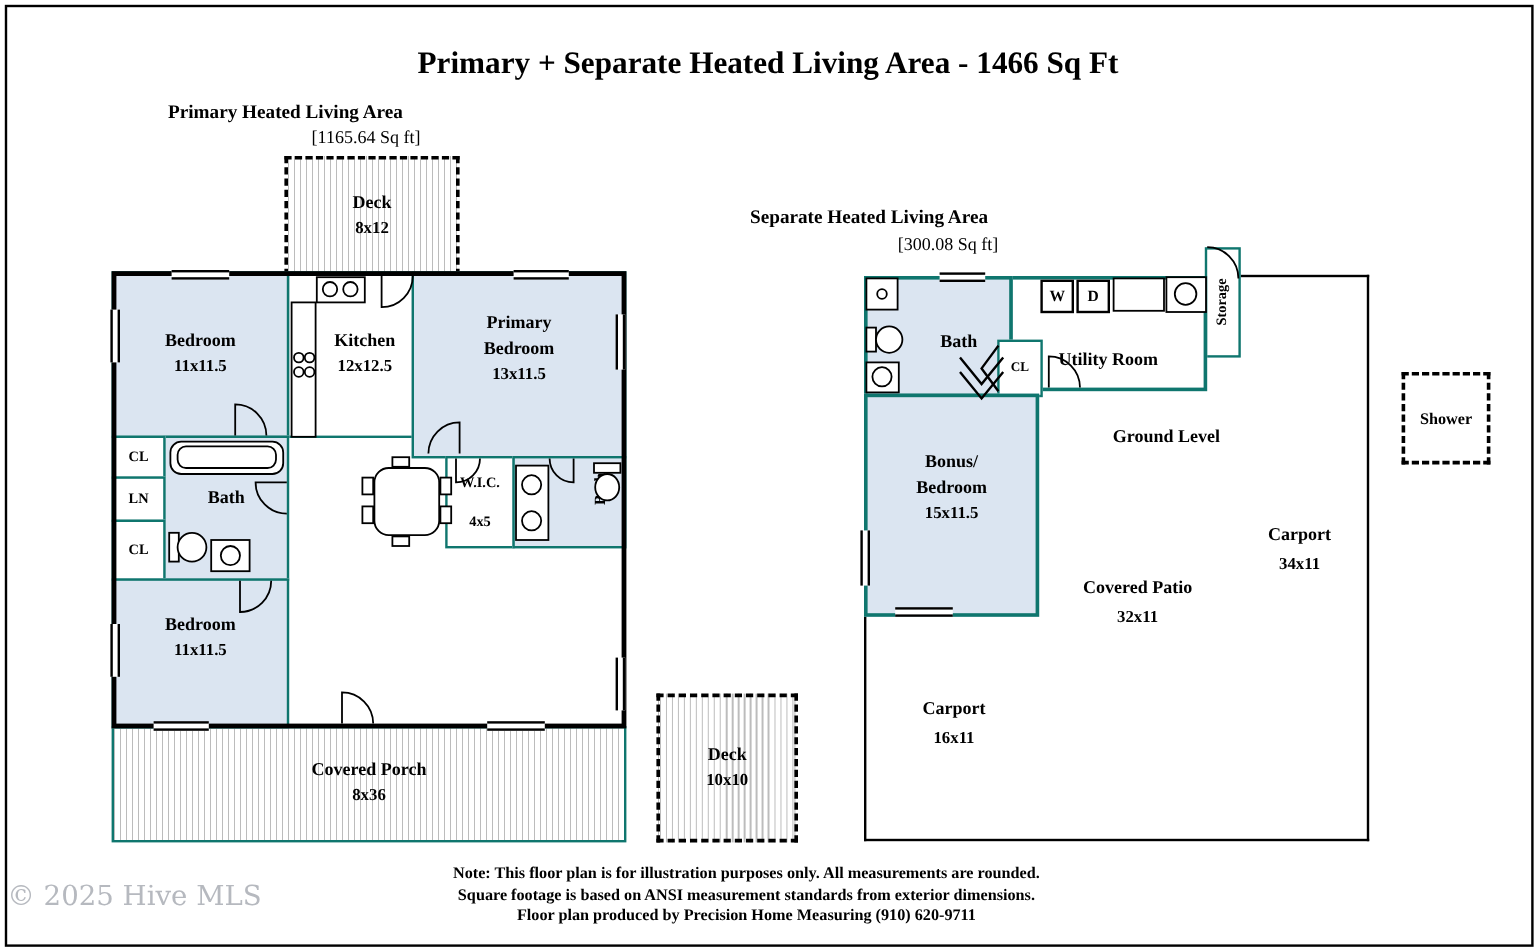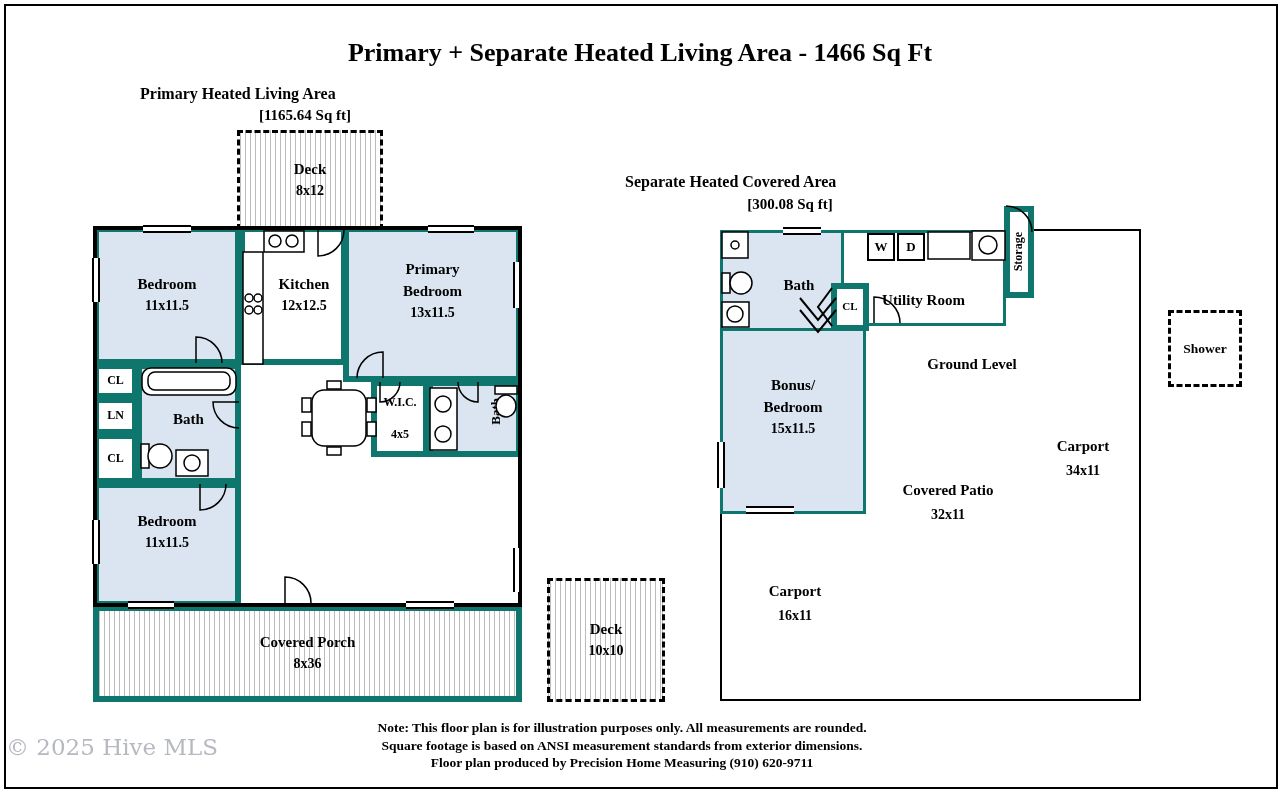--- a/index.html
+++ b/index.html
@@ -1,21 +1,21 @@
 <!DOCTYPE html>
 <html><head>
 <meta charset="utf-8">
 <style>
   html,body{margin:0;padding:0;background:#ffffff;}
   #canvas{position:relative;width:1280px;height:791px;background:#fff;font-family:"Liberation Serif",serif;color:#000;overflow:hidden;}
   .frame{position:absolute;left:4px;top:4px;width:1270px;height:781px;border:2px solid #000;}
   .title{position:absolute;left:0;top:38px;width:1280px;text-align:center;font-size:26px;font-weight:bold;}
   .phead{position:absolute;text-align:left;font-weight:bold;font-size:16px;}
-  .psub{position:absolute;text-align:center;font-weight:bold;font-size:15px;}
-  .room{position:absolute;border:6px solid #0f766e;display:flex;flex-direction:column;align-items:center;justify-content:center;text-align:center;line-height:1.45;box-sizing:border-box;}
+  .psub{position:absolute;text-align:center;font-weight:normal;font-size:15px;}
+  .room{position:absolute;border:2px solid #0f766e;display:flex;flex-direction:column;align-items:center;justify-content:center;text-align:center;line-height:1.45;box-sizing:border-box;}
   .thick{border-width:3px;}
   .blue{background:#dbe5f1;}
   .white{background:#fff;}
   .rname{font-weight:bold;font-size:15px;}
   .rdims{font-weight:bold;font-size:14px;}
   .small{font-weight:bold;font-size:12px;}
   .hatch{background-color:#fff;background-image:repeating-linear-gradient(90deg,#bcbcbc 0px,#bcbcbc 1px,transparent 1px,transparent 5px);}
   .dashed{border:3px dashed #000;}
   .outline{position:absolute;border:4px solid #000;pointer-events:none;background:transparent;box-sizing:border-box;}
   .winh{position:absolute;height:8px;background:#fff;border-top:2px solid #000;border-bottom:2px solid #000;box-sizing:border-box;}
@@ -96,21 +96,21 @@
     <span class="small">W.I.C.</span>
     <span class="small">4x5</span>
   </div>
 
   <div class="room blue" style="left:427px;top:380px;width:95px;height:77px;">
     <span class="vert" style="position:absolute;right:10px;top:12px;">Bath</span>
   </div>
 
   <div class="outline" style="left:93px;top:226px;width:429px;height:381px;"></div>
 
-  <div class="phead" style="left:625px;top:173px;width:330px;">Separate Heated Covered Area</div>
+  <div class="phead" style="left:625px;top:173px;width:330px;">Separate Heated Living Area</div>
   <div class="psub" style="left:625px;top:196px;width:330px;">[300.08 Sq ft]</div>
 
   <div class="wline" style="left:1032px;top:229px;width:109px;height:2px;"></div>
   <div class="wline" style="left:1139px;top:229px;width:2px;height:472px;"></div>
   <div class="wline" style="left:720px;top:699px;width:421px;height:2px;"></div>
   <div class="wline" style="left:720px;top:512px;width:2px;height:189px;"></div>
 
   <div class="room white" style="left:1004px;top:206px;width:30px;height:92px;">
     <span class="vert" style="font-size:12px;">Storage</span>
   </div>

